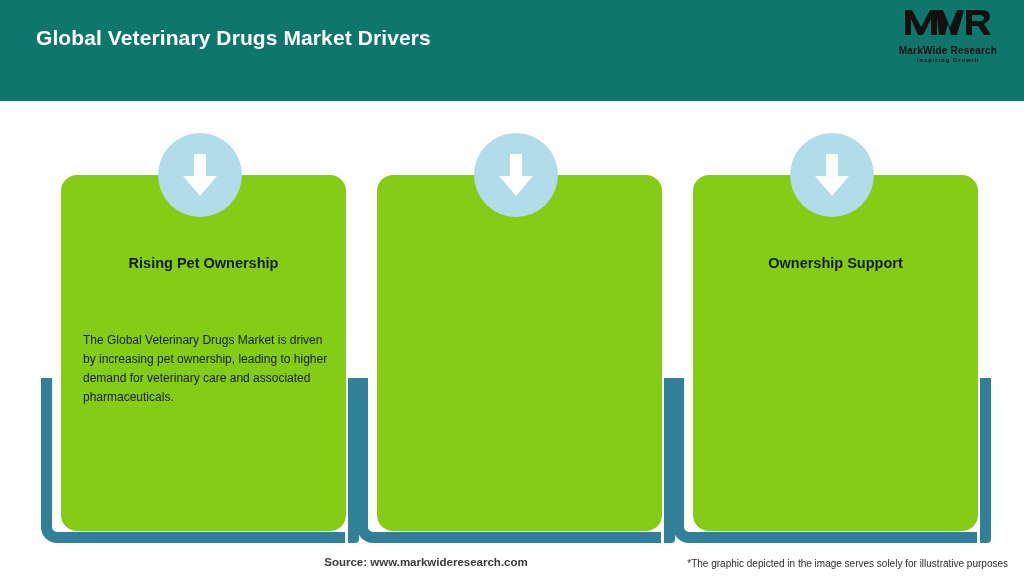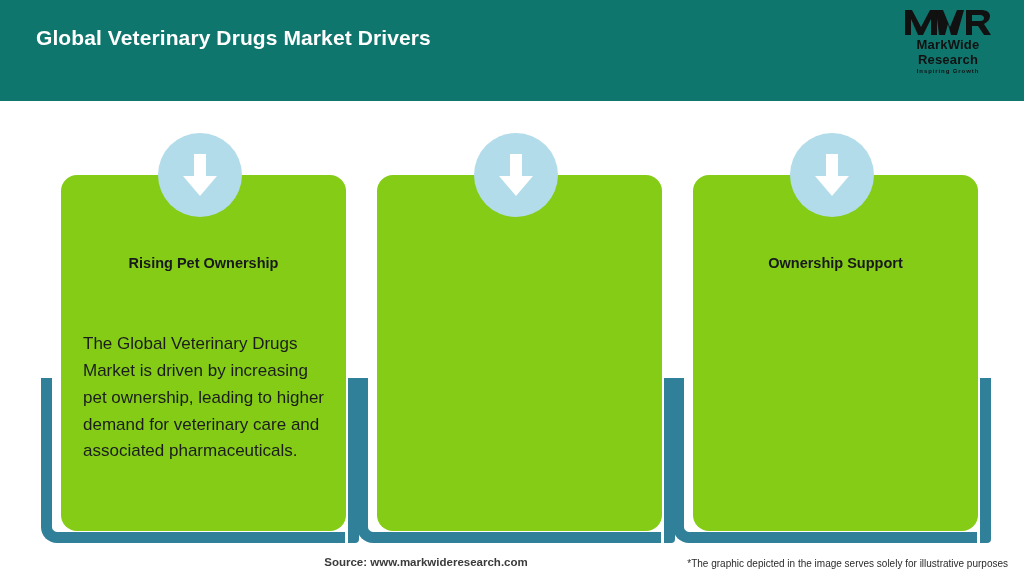--- a/index.html
+++ b/index.html
@@ -45,25 +45,25 @@
     height: 56px;
     text-align: center;
   }
   .logo-mark {
     display: block;
     height: 28px;
     line-height: 28px;
   }
   .logo-name {
     display: block;
-    font-size: 13px;
+    font-size: 10px;
     font-weight: bold;
     color: #111111;
     letter-spacing: 0.2px;
-    margin-top: 1px;
+    margin-top: 9px;
   }
   .logo-tag {
     display: block;
     font-size: 6px;
     font-weight: bold;
     color: #111111;
     letter-spacing: 0.9px;
     margin-top: 1px;
   }
 
@@ -146,21 +146,21 @@
     font-weight: bold;
     color: #17191a;
     text-align: center;
     line-height: 1.45;
   }
   .card-body {
     position: absolute;
     left: 22px;
     right: 18px;
     top: 156px;
-    font-size: 17px;
+    font-size: 12px;
     color: #1b1d1e;
     line-height: 1.58;
     text-align: left;
   }
 
   
   .source {
     position: absolute;
     left: 0;
     top: 556px;

